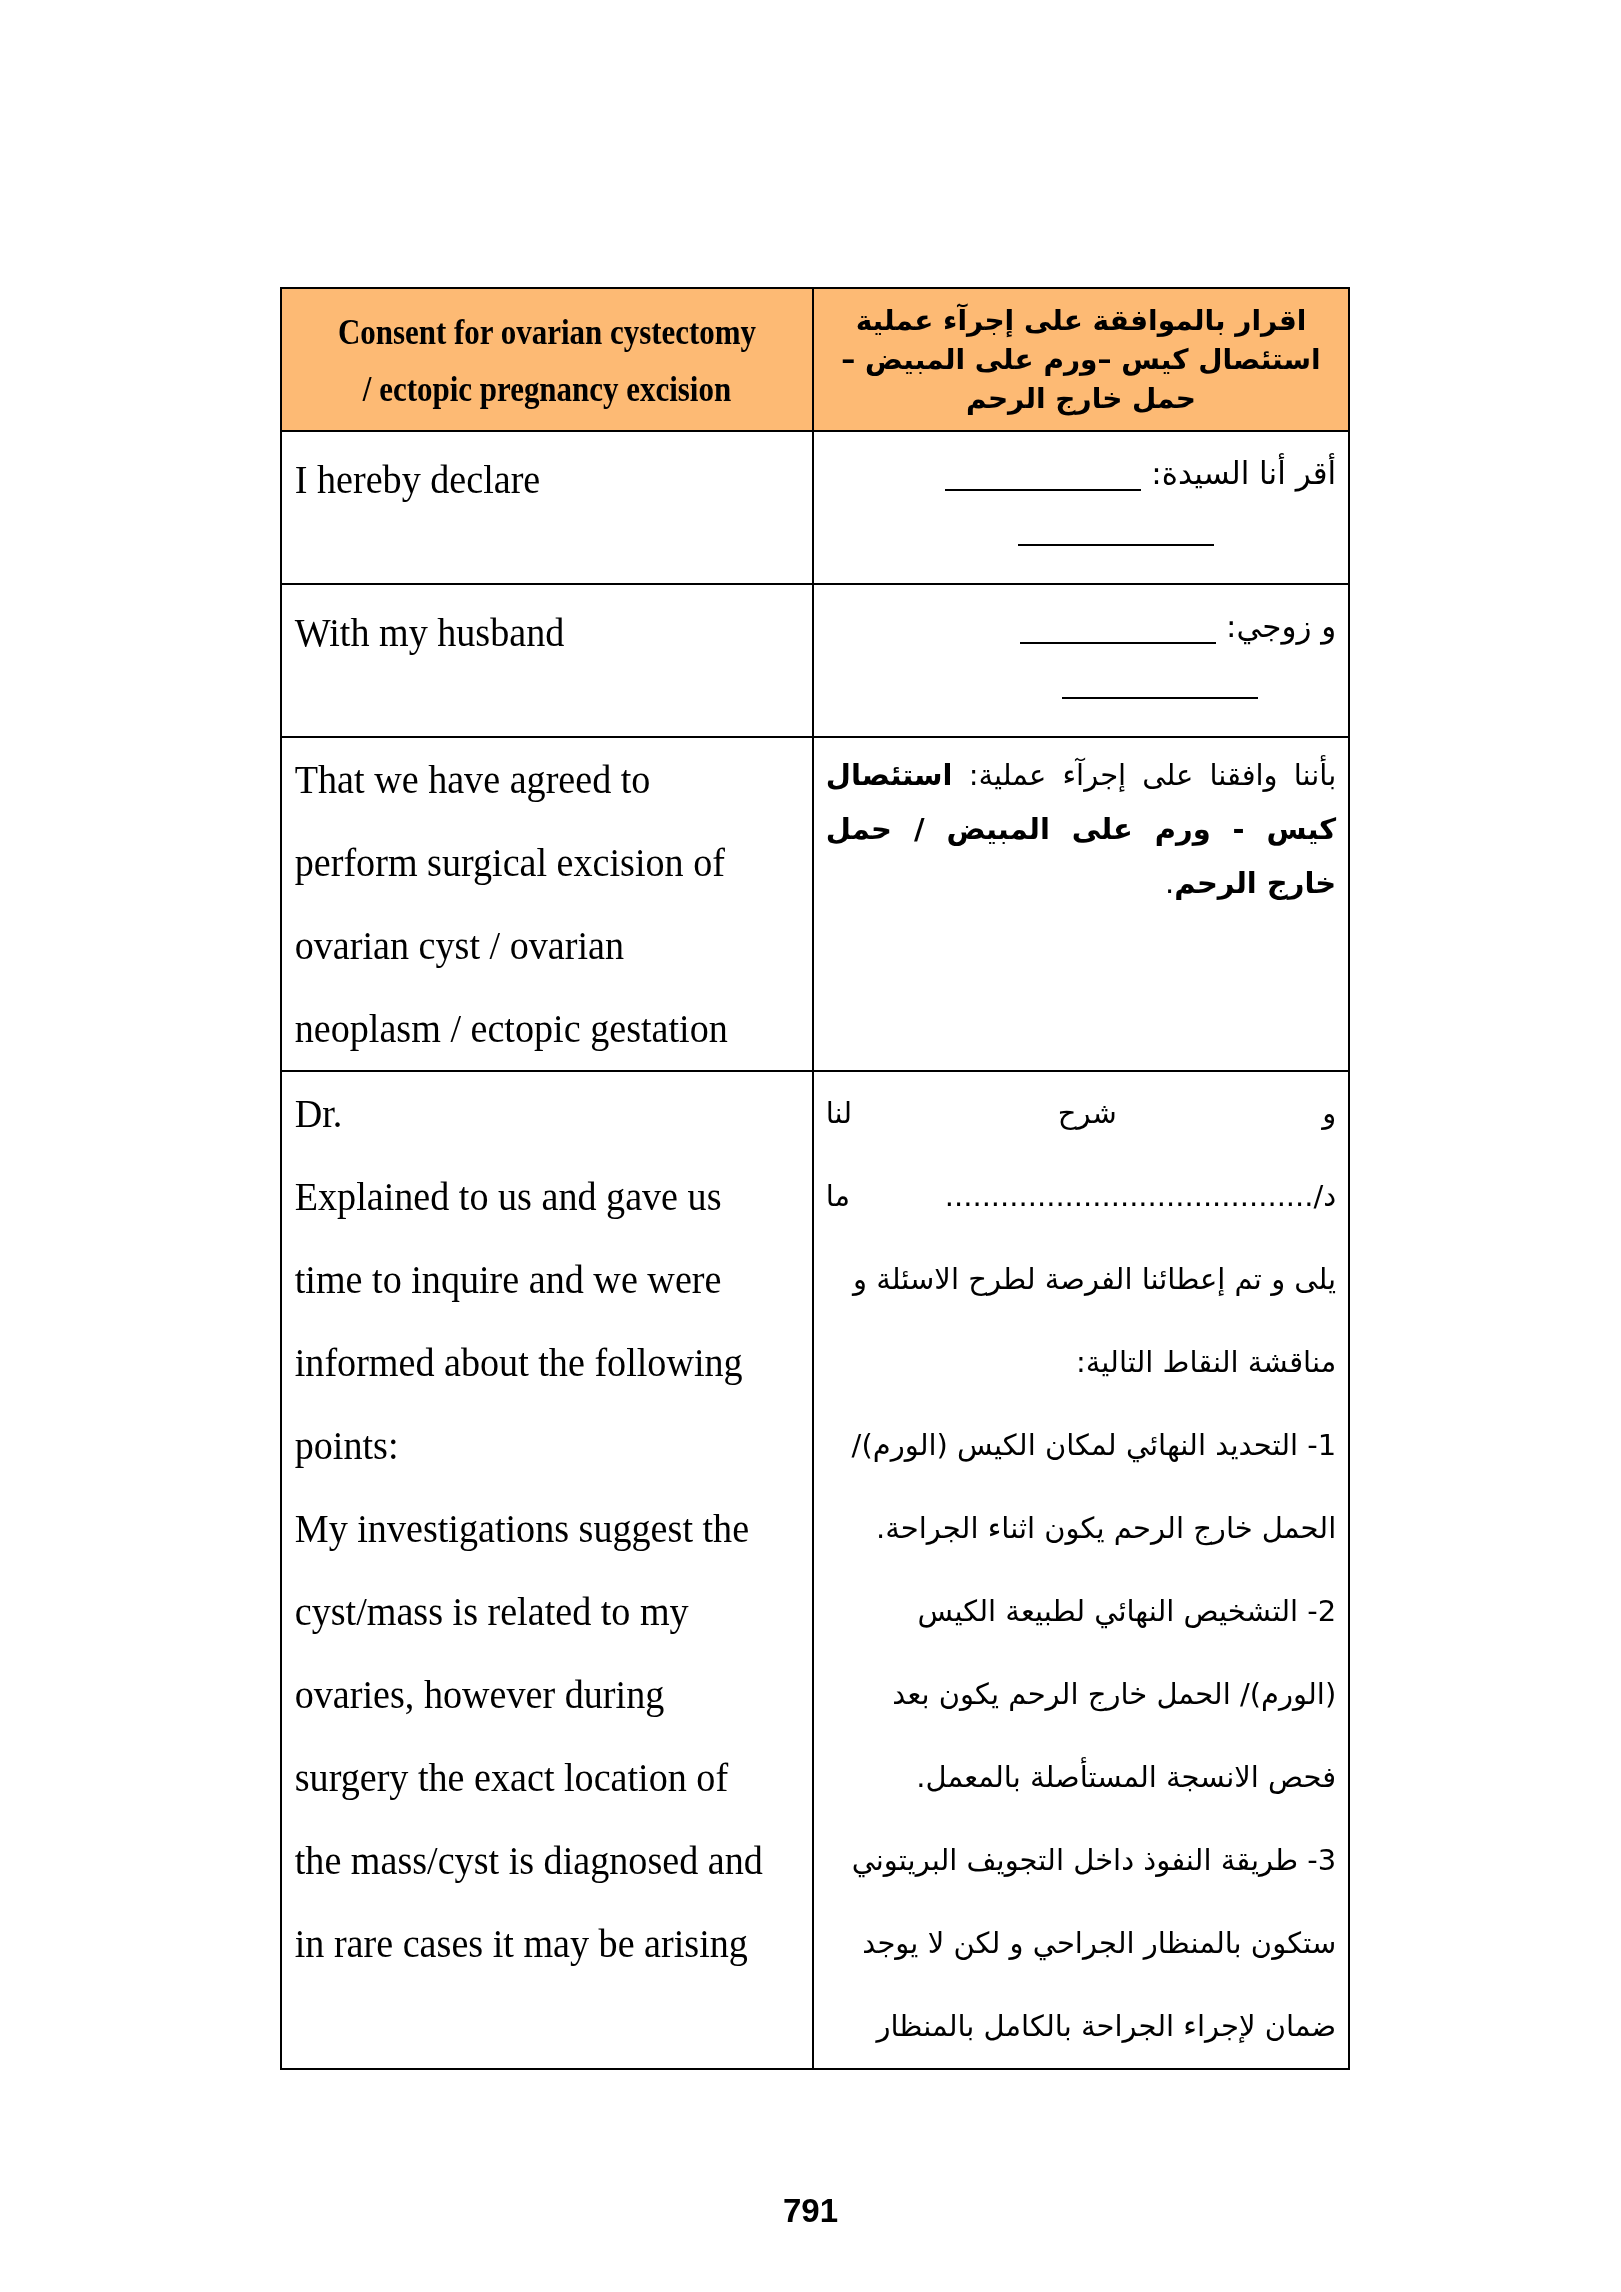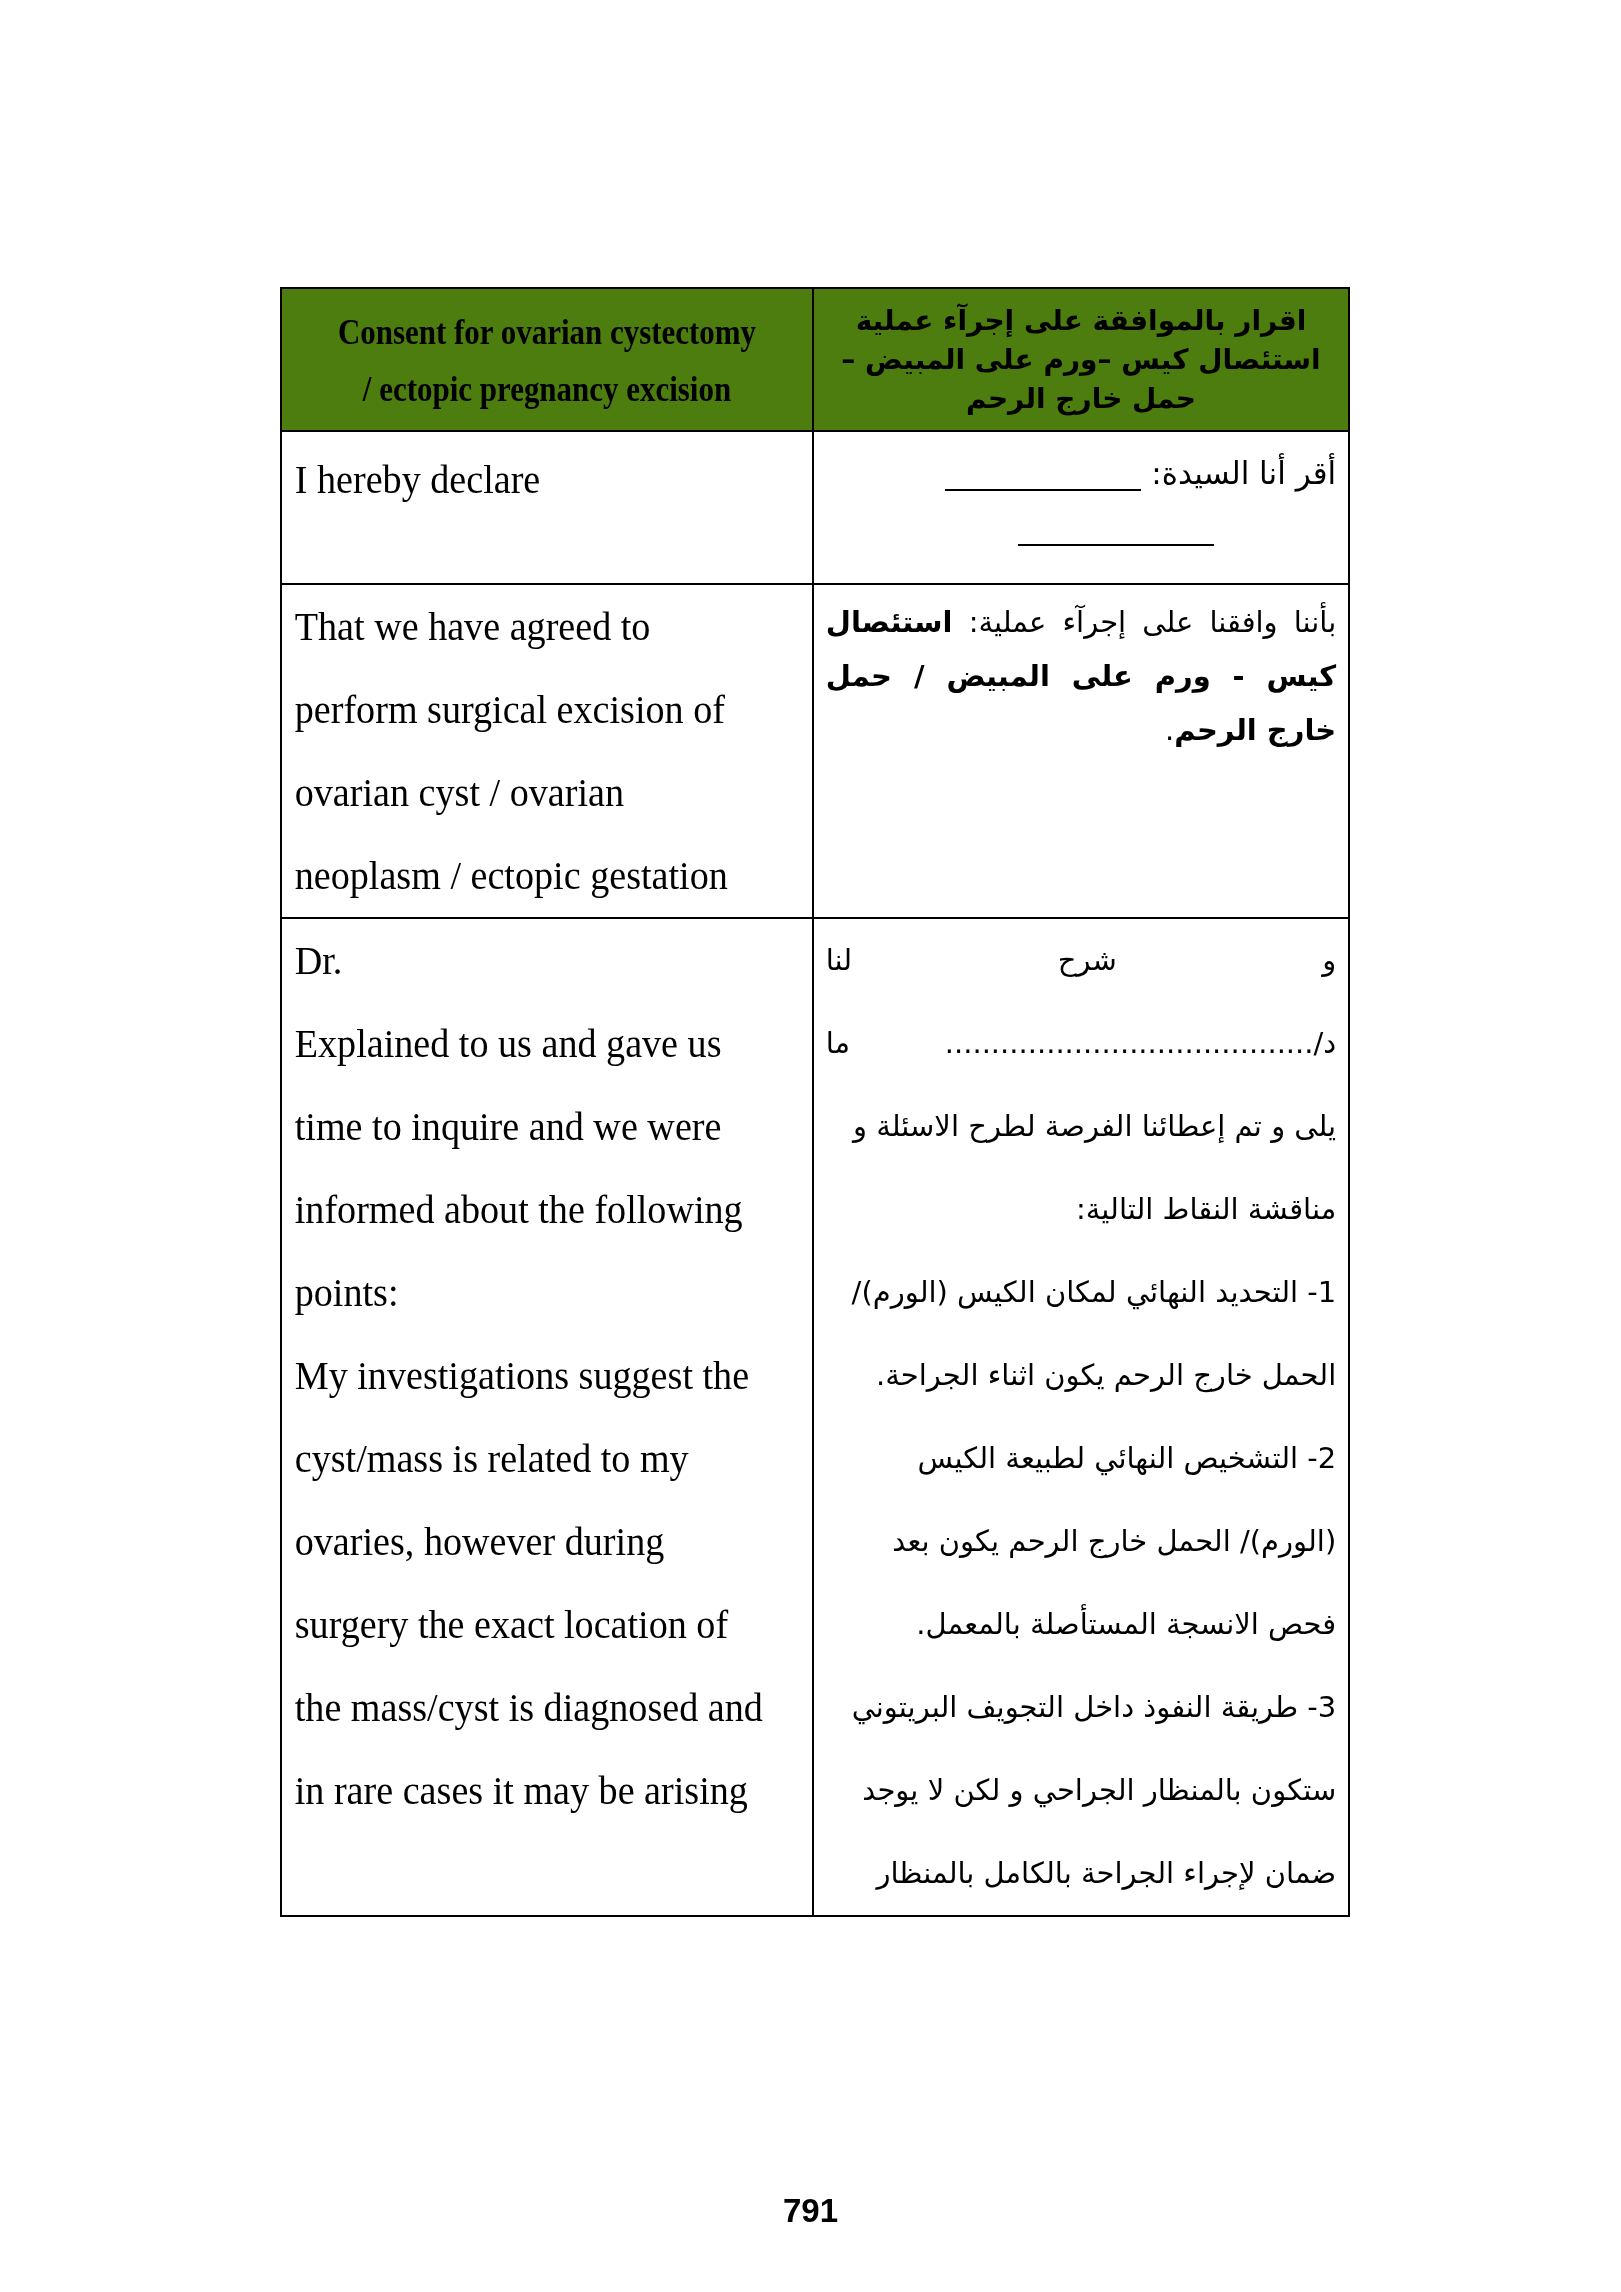--- a/index.html
+++ b/index.html
@@ -6,21 +6,21 @@
   body { width: 1621px; height: 2293px; position: relative; overflow: hidden; }
   .consent-table {
     position: absolute; left: 280px; top: 287px; width: 1070px;
     border-collapse: collapse; table-layout: fixed;
   }
   .consent-table td {
     border: 2.9px solid #000; vertical-align: top; padding: 0; position: relative;
   }
   .col-en { width: 530px; }
   .col-ar { width: 534px; }
-  .hdr td { background: #4d7c0f; height: 141px; vertical-align: middle; text-align: center; }
+  .hdr td { background: #fdba74; height: 141px; vertical-align: middle; text-align: center; }
   .hdr .en {
     font-family: "Liberation Serif", serif; font-weight: bold; font-size: 36px;
     line-height: 57px; transform: scaleX(0.86); transform-origin: center; white-space: nowrap; margin-top: 3.9px;
   }
   .hdr .ar {
     font-family: "DejaVu Sans", sans-serif; font-weight: bold; font-size: 28px;
     line-height: 39px; direction: rtl; text-align: center; padding: 0 9px;
   }
   .en-text {
     font-family: "Liberation Serif", serif; font-size: 41px; line-height: 83px;
@@ -75,20 +75,36 @@
           <span>أقر أنا السيدة:</span>
           <span class="blank-line" style="width:196px; margin-right:9.8px;"></span>
         </div>
         <div class="fill-row2">
           <span class="blank-line" style="width:196px; margin-right:122px;"></span>
         </div>
       </div>
     </td>
   </tr>
 
+  <tr class="r2">
+    <td>
+      <div class="en-text" style="margin-top:5.9px;">With my husband</div>
+    </td>
+    <td>
+      <div class="fill-block">
+        <div class="fill-row">
+          <span>و زوجي:</span>
+          <span class="blank-line" style="width:196px; margin-right:9.8px;"></span>
+        </div>
+        <div class="fill-row2">
+          <span class="blank-line" style="width:196px; margin-right:78px;"></span>
+        </div>
+      </div>
+    </td>
+  </tr>
 
   <tr class="r3">
     <td>
       <div class="en-text">
         <div>That we have agreed to</div>
         <div>perform surgical excision of</div>
         <div>ovarian cyst / ovarian</div>
         <div>neoplasm / ectopic gestation</div>
       </div>
     </td>

